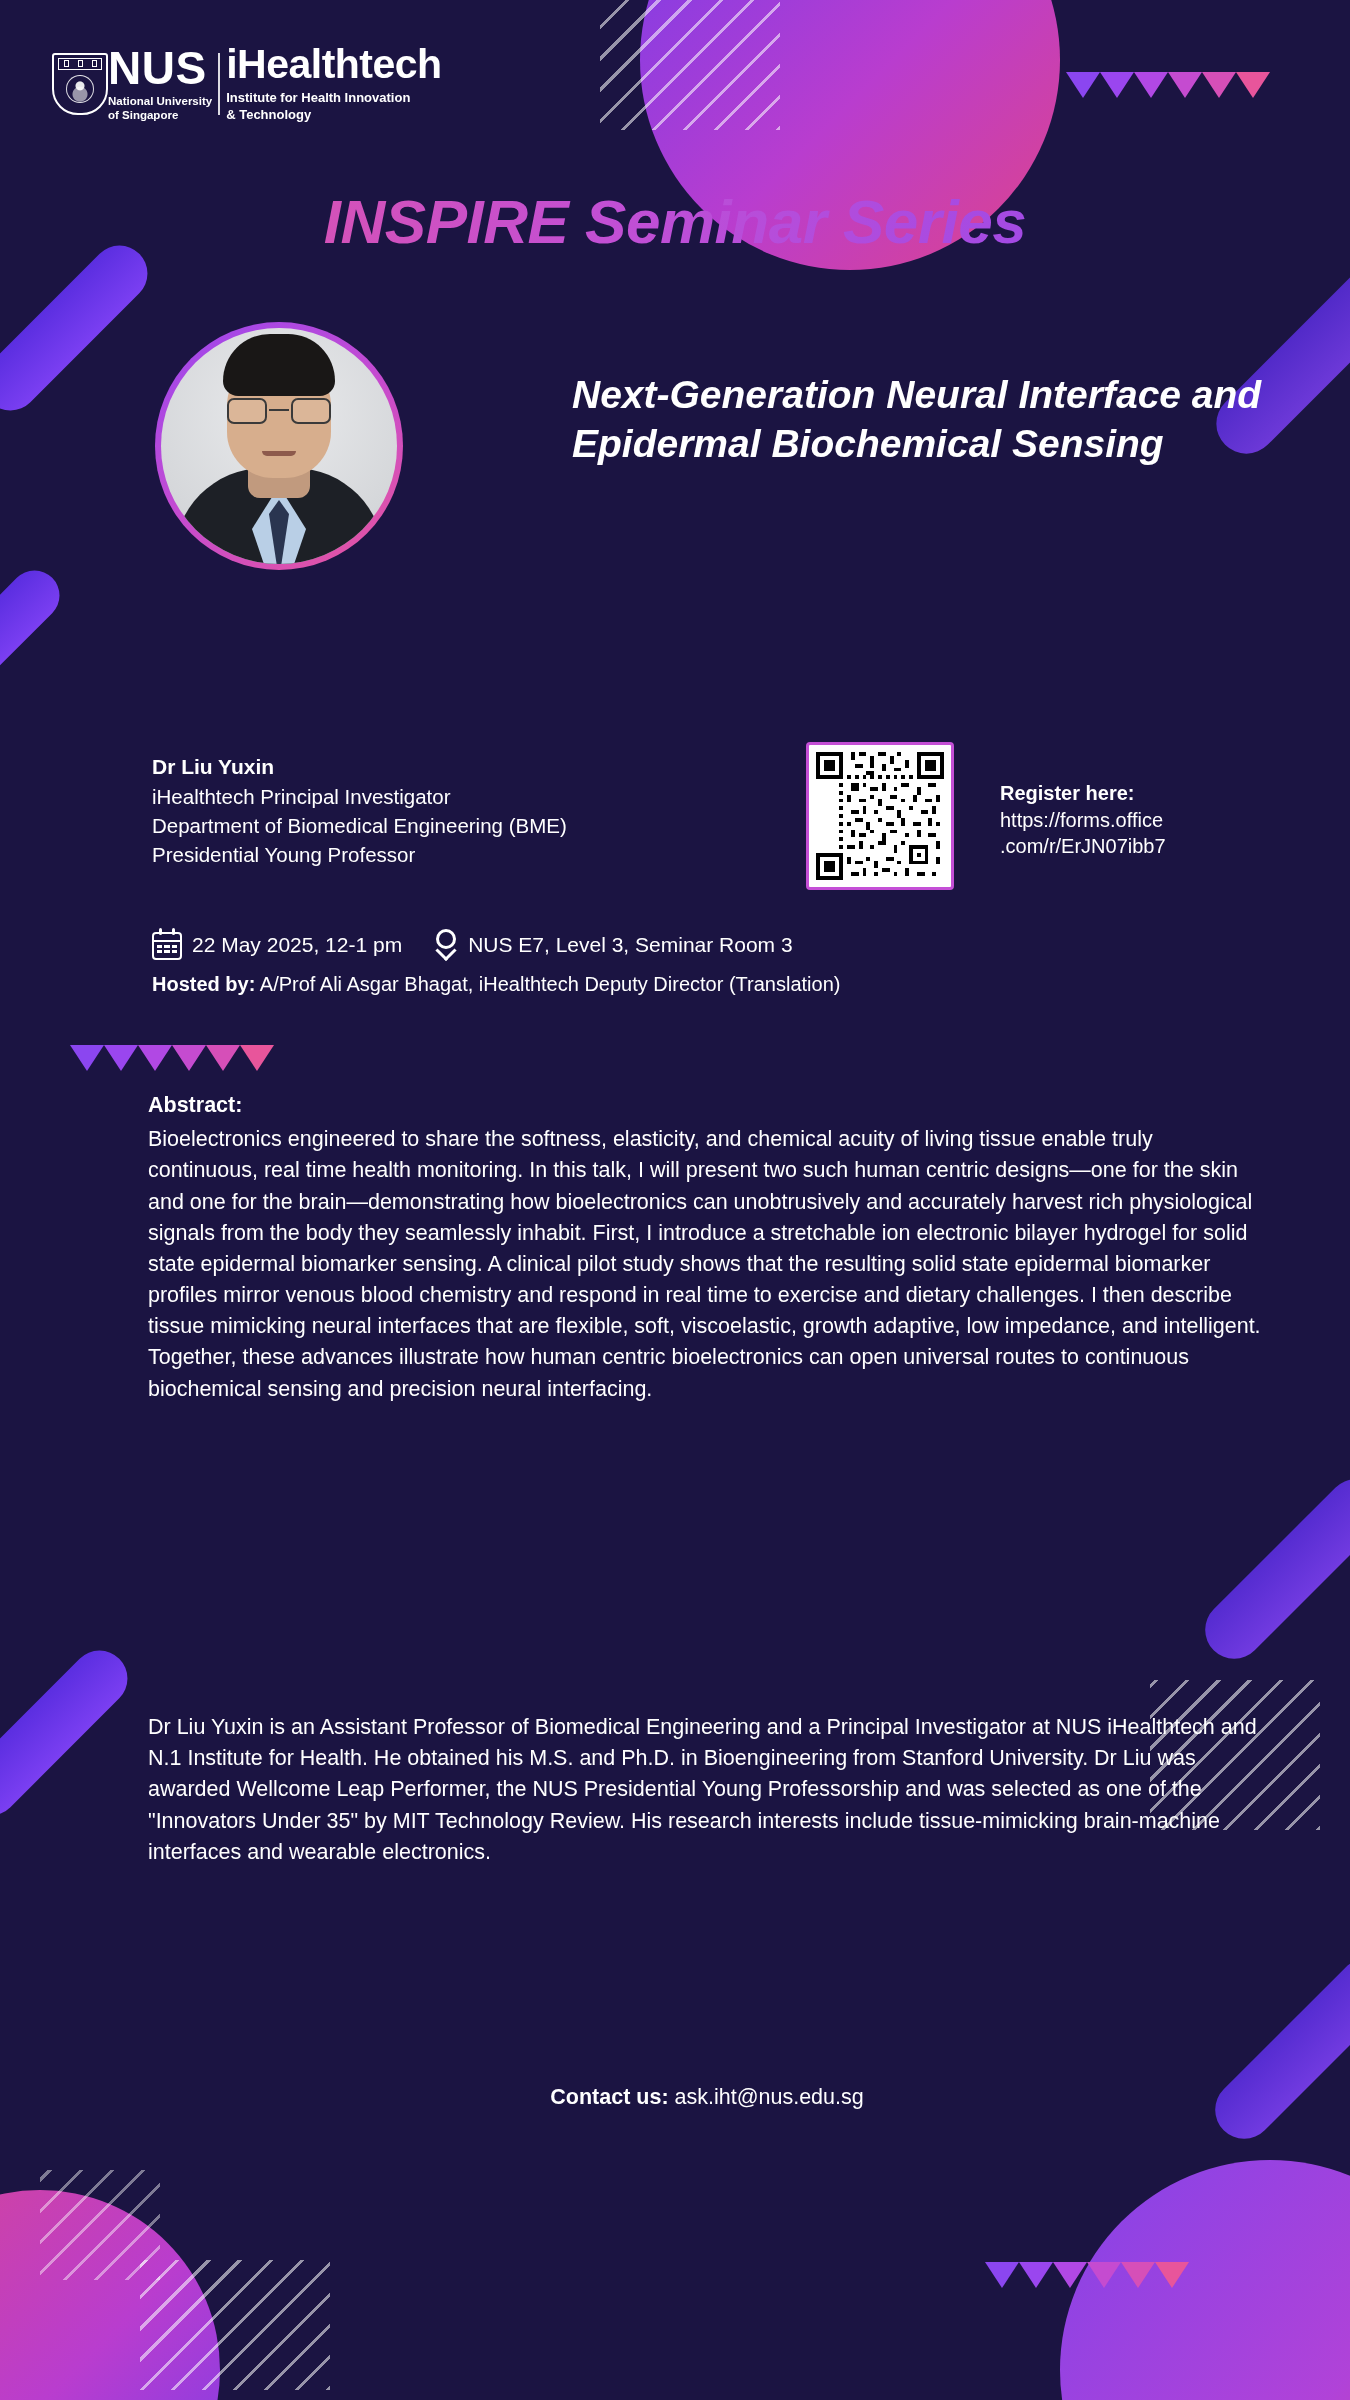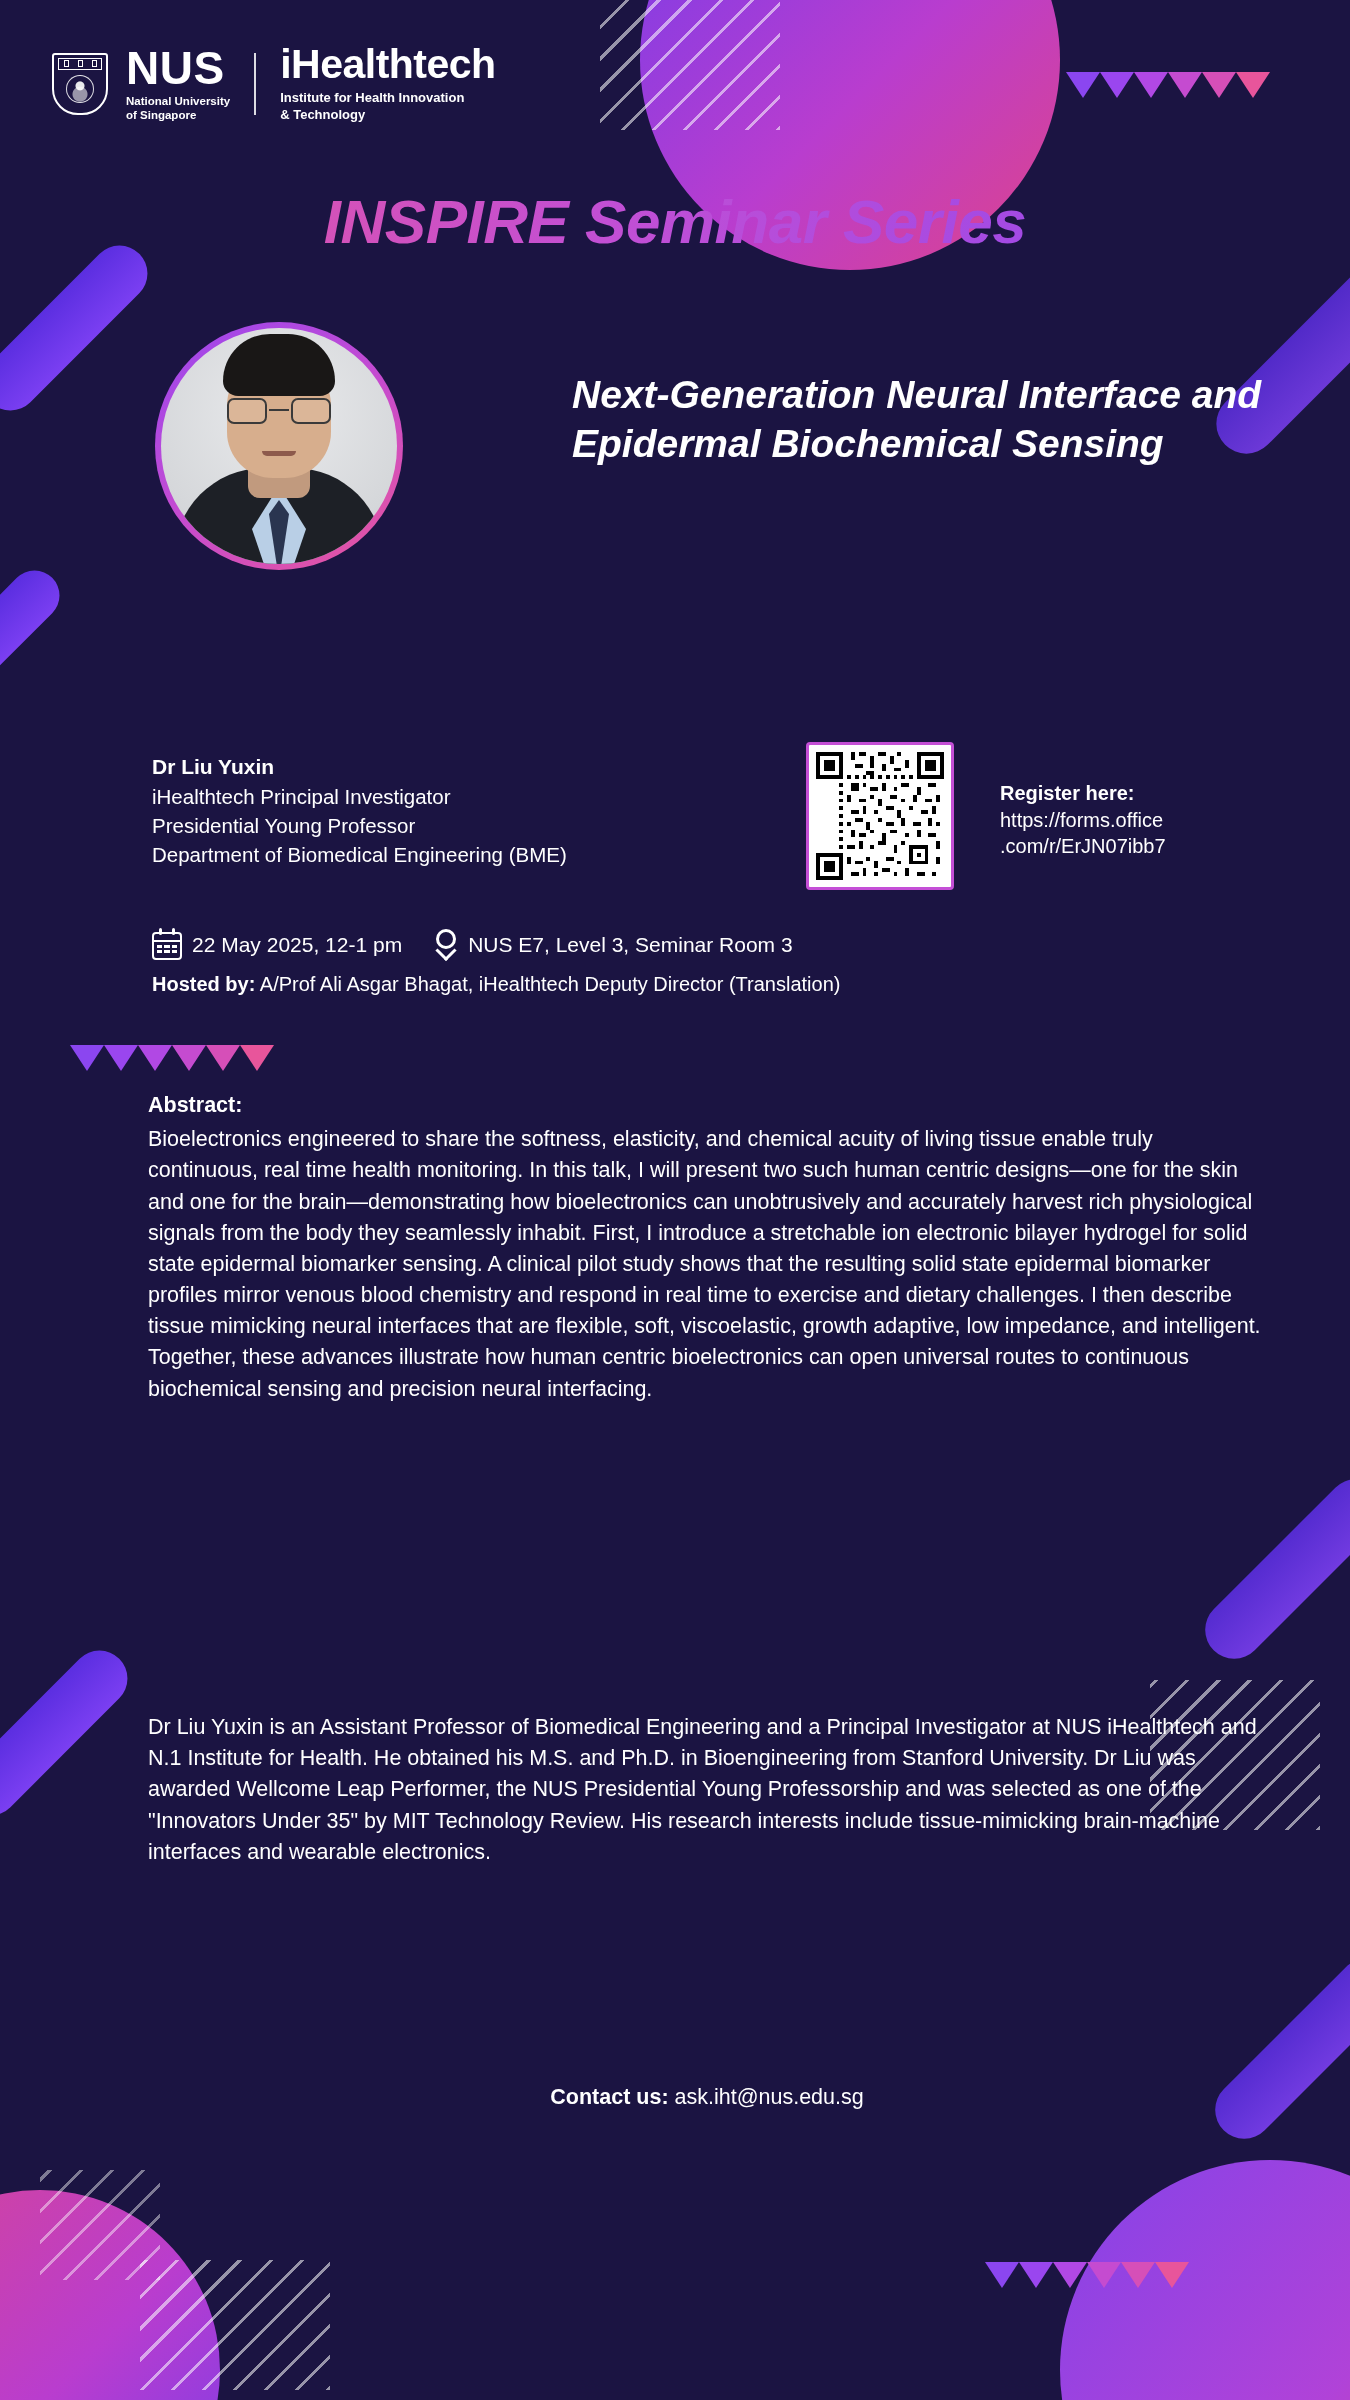--- a/index.html
+++ b/index.html
@@ -85,21 +85,20 @@
   .tri-tr { top: 72px; right: 80px; }
   .tri-ml { top: 1045px; left: 70px; }
   .tri-bc { bottom: 112px; left: 985px; }
 
   
   .header {
     position: absolute;
     top: 44px; left: 52px;
     display: flex;
     align-items: center;
-    gap: 18px;
   }
   .nus-crest {
     width: 56px; height: 62px;
     border: 2px solid #ffffff;
     border-radius: 3px 3px 26px 26px;
     display: flex; flex-direction: column;
     align-items: center; justify-content: flex-start;
     padding-top: 3px;
     box-sizing: border-box;
   }
@@ -458,22 +457,22 @@
         <span class="ph-lens r"></span>
       </div>
     </div>
   </div>
 
   <div class="talk-title">Next-Generation Neural Interface and Epidermal Biochemical Sensing</div>
 
   <div class="speaker">
     <div class="nm">Dr Liu Yuxin</div>
     <div>iHealthtech Principal Investigator</div>
+    <div>Department of Biomedical Engineering (BME)</div>
     <div>Presidential Young Professor</div>
-    <div>Department of Biomedical Engineering (BME)</div>
   </div>
 
   <div class="qr-wrap">
     <svg class="qr-canvas" viewBox="0 0 33 33" shape-rendering="crispEdges">
       <rect width="33" height="33" fill="#ffffff"></rect>
       <g fill="#000000">
 
         <rect x="0" y="0" width="7" height="1"></rect>
           <rect x="0" y="6" width="7" height="1"></rect>
         <rect x="0" y="0" width="1" height="7"></rect>

